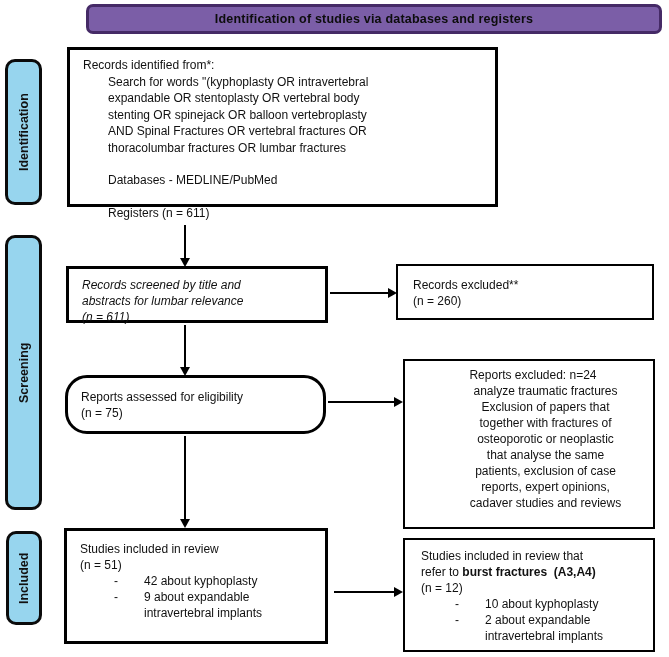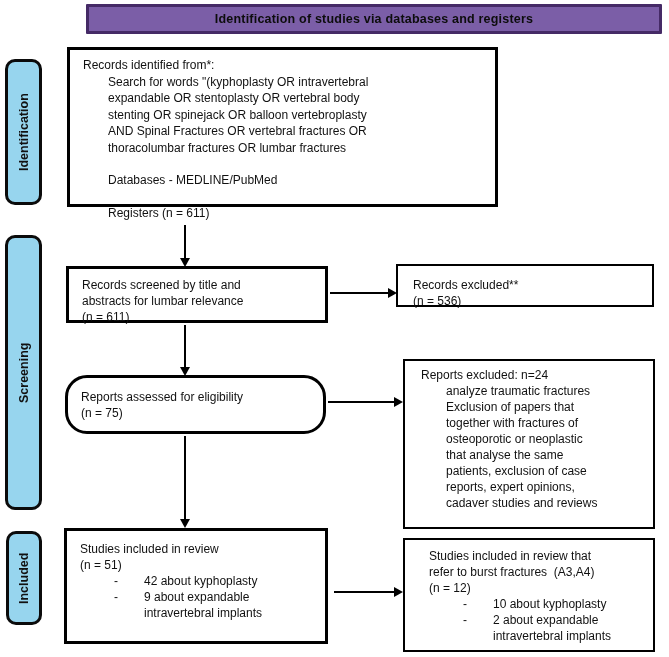--- a/index.html
+++ b/index.html
@@ -2,21 +2,21 @@
 <html><head>
 <meta charset="utf-8">
 <style>
   html,body { margin:0; padding:0; background:#ffffff; }
   body { font-family:"Liberation Sans", sans-serif; color:#111111; }
   #canvas { position:relative; width:669px; height:657px; background:#ffffff; overflow:hidden; }
 
   
   .header-bar {
     position:absolute; left:86px; top:4px; width:570px; height:24px;
-    background:#7b5ea7; border:3px solid #452a66; border-radius:1px;
+    background:#7b5ea7; border:3px solid #452a66; border-radius:7px;
     display:flex; align-items:center; justify-content:center;
   }
   .header-bar .title {
     font-size:12.5px; font-weight:bold; color:#0d0d0d; letter-spacing:0.2px;
   }
 
   
   .stage {
     position:absolute; background:#97d5ee; border:3px solid #0b0b0b; border-radius:10px;
     display:flex; align-items:center; justify-content:center;
@@ -30,37 +30,37 @@
   
   .fbox { position:absolute; background:#ffffff; border:3px solid #000; box-sizing:border-box; }
   .fbox.thin { border-width:2px; }
   .fbox .pad { padding:7px 8px 4px 13px; }
   .line { font-size:12px; line-height:16px; white-space:pre-wrap; }
   .indent { margin-left:25px; }
   .spacer { height:16px; }
 
   .box-identified   { left:67px;  top:47px;  width:431px; height:160px; }
   .box-identified .line { line-height:16.5px; }
-  .box-screened     { left:66px;  top:266px; width:262px; height:57px; }
+  .box-screened     { left:66px;  top:266px; width:262px; height:57px;font-style:italic; }
   .box-screened .pad { padding-top:8px; }
-  .box-rec-excl     { left:396px; top:264px; width:258px; height:43px; }
+  .box-rec-excl     { left:396px; top:264px; width:258px; height:56px; }
   .box-rec-excl .pad { padding-top:11px; padding-left:15px; }
   .box-assessed     { left:65px;  top:375px; width:261px; height:59px;border-radius:22px; }
   .box-assessed .pad { padding-top:11px; }
-  .box-rep-excl     { left:403px; top:359px; width:252px; height:170px; }
+  .box-rep-excl     { left:403px; top:359px; width:252px; height:170px;text-align:center; }
   .box-rep-excl .pad { padding-top:6px; padding-left:16px; }
   .box-included     { left:64px;  top:528px; width:264px; height:116px; }
   .box-included .pad { padding-top:10px; }
   .box-burst        { left:403px; top:538px; width:252px; height:114px; }
-  .box-burst .pad { padding-top:8px; padding-left:24px; }
+  .box-burst .pad { padding-top:8px; padding-left:16px; }
 
   .li { display:flex; margin-left:34px; }
   .li .dash { width:30px; font-size:12px; line-height:16px; }
   .li .li-text { flex:1; }
-  .bold-frag { font-weight:normal; }
+  .bold-frag { font-weight:bold; }
 
   
   .arrow-down { position:absolute; width:2px; background:#000; }
   .arrow-down::after {
     content:""; position:absolute; bottom:-9px; left:50%; transform:translateX(-50%);
     border-left:5.5px solid transparent; border-right:5.5px solid transparent;
     border-top:9px solid #000;
   }
   .arrow-right { position:absolute; height:2px; background:#000; }
   .arrow-right::after {
@@ -107,21 +107,21 @@
     <div class="pad">
       <div class="line">Records screened by title and</div>
       <div class="line">abstracts for lumbar relevance</div>
       <div class="line">(n = 611)</div>
     </div>
   </div>
 
   <div class="fbox thin box-rec-excl">
     <div class="pad">
       <div class="line">Records excluded**</div>
-      <div class="line">(n = 536)</div>
+      <div class="line">(n = 260)</div>
     </div>
   </div>
 
   <div class="fbox box-assessed">
     <div class="pad">
       <div class="line">Reports assessed for eligibility</div>
       <div class="line">(n = 75)</div>
     </div>
   </div>
 

